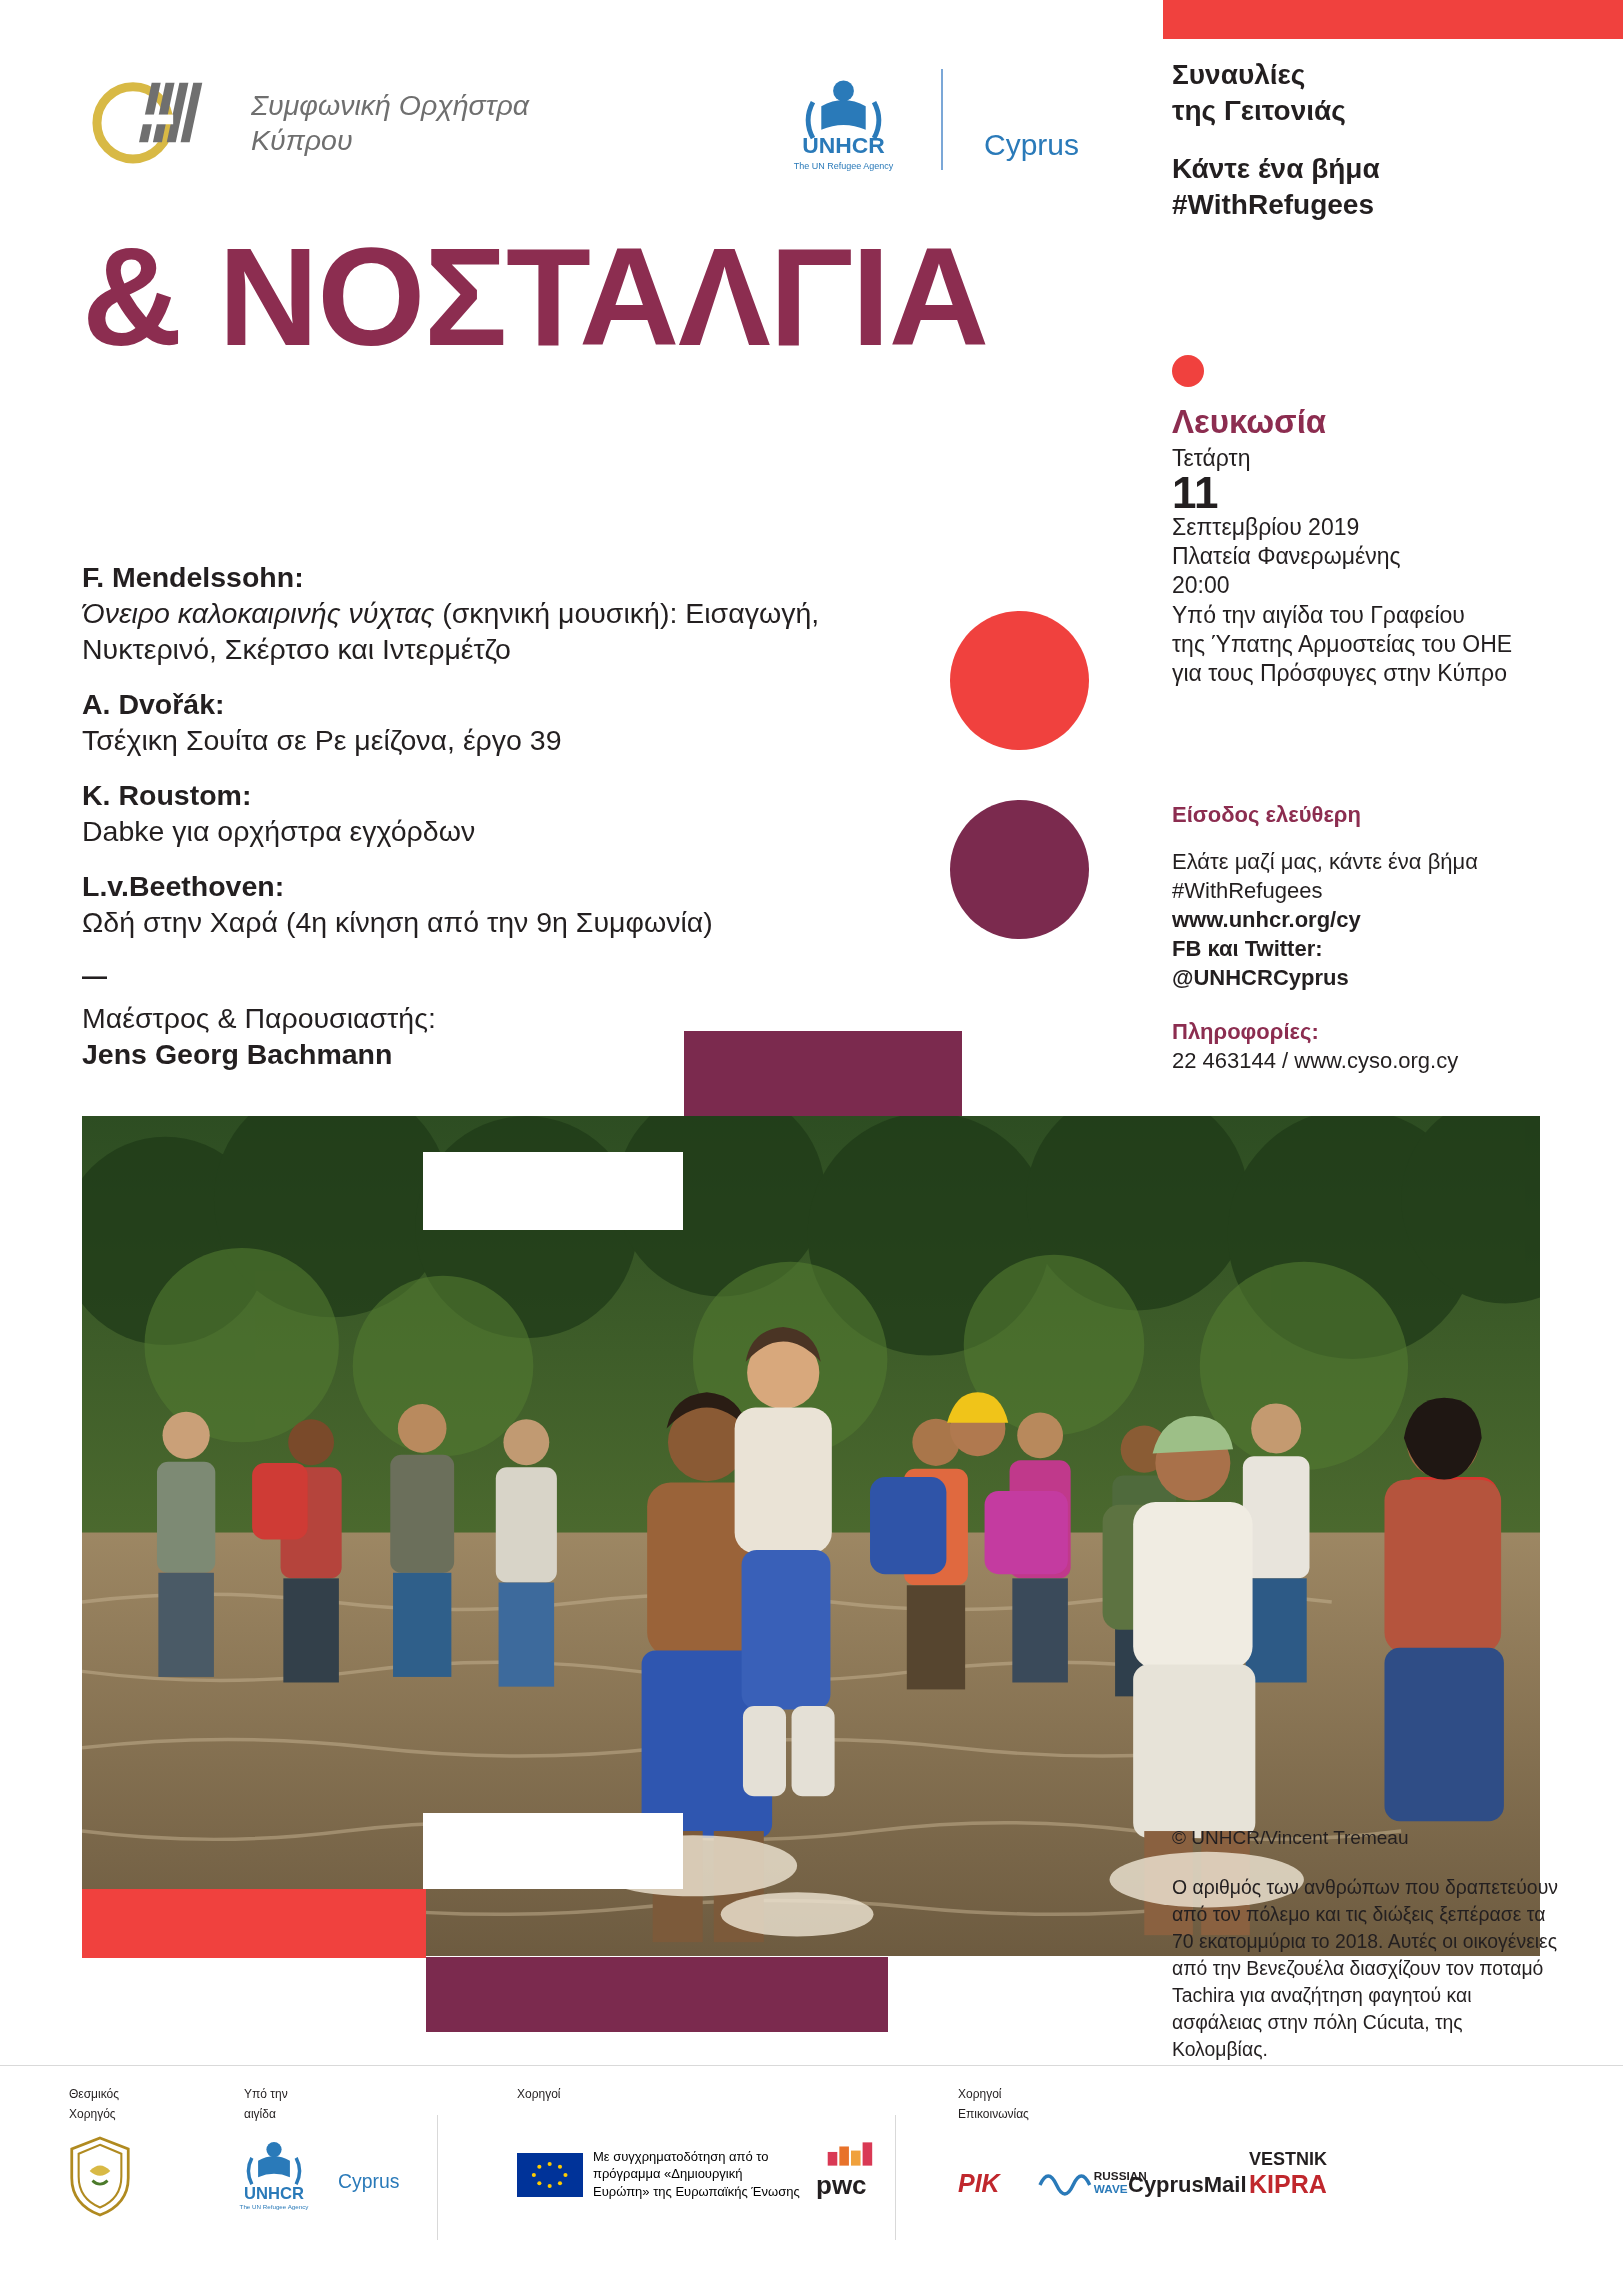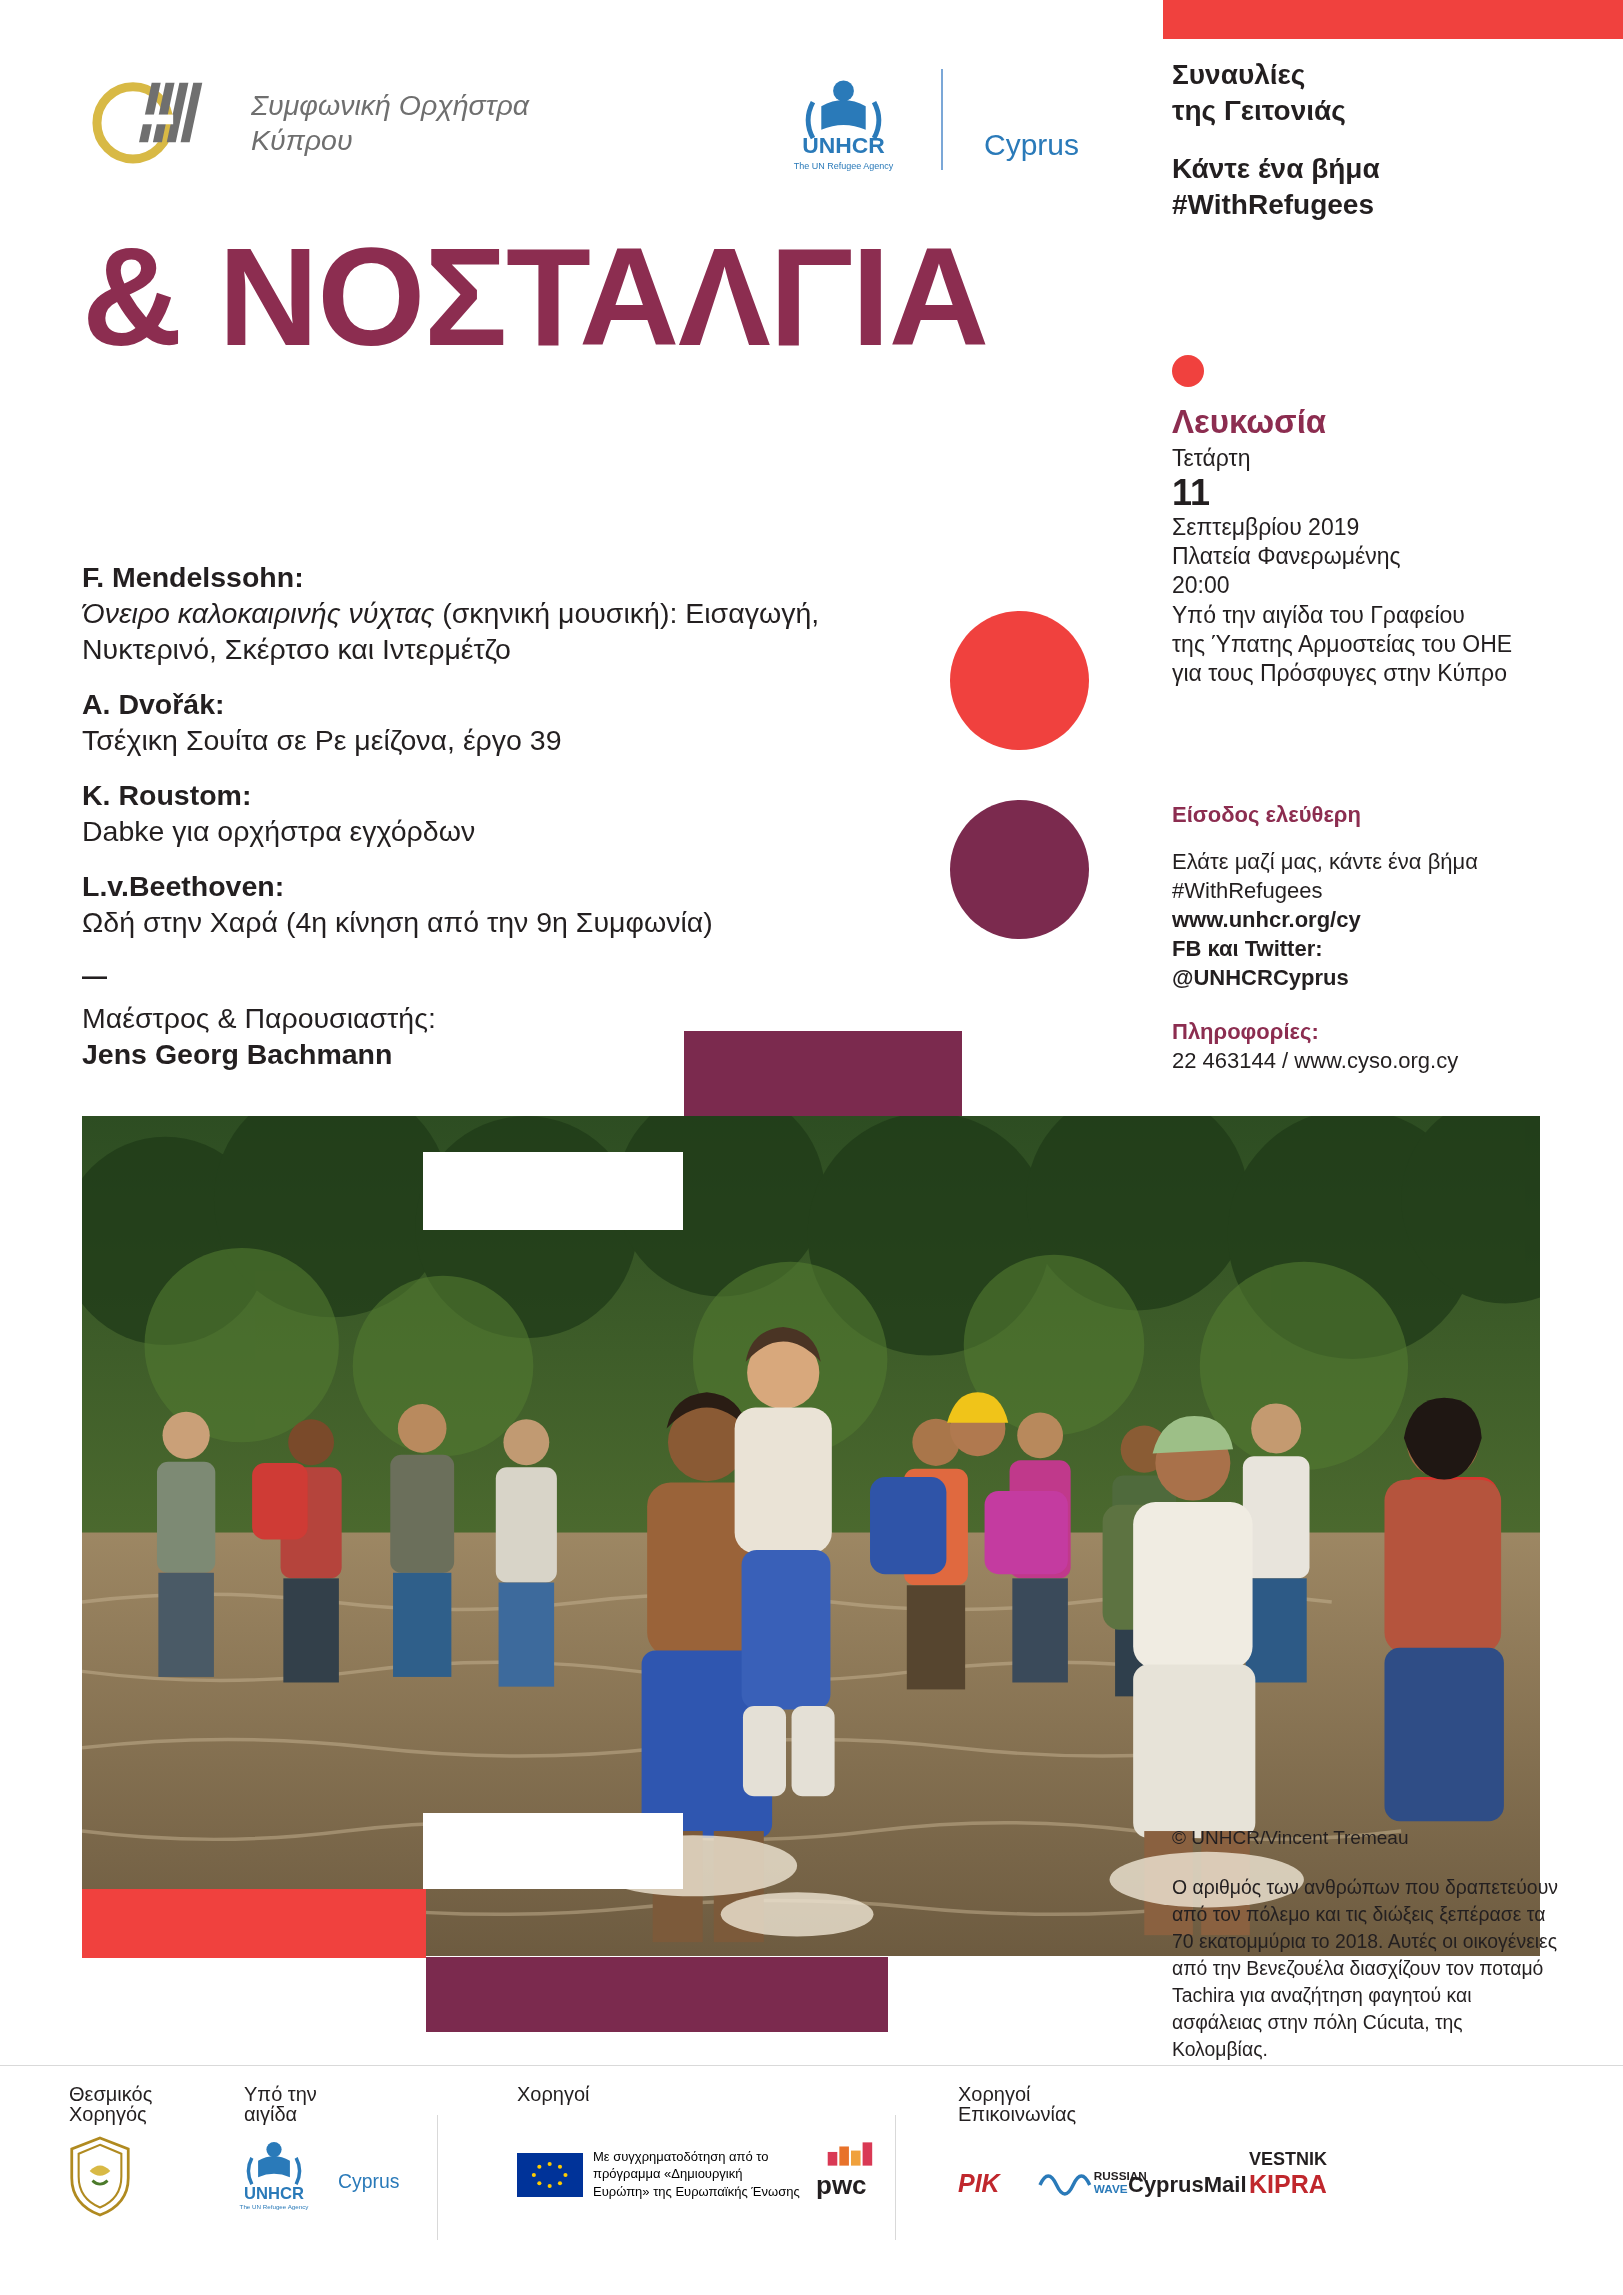--- a/index.html
+++ b/index.html
@@ -53,41 +53,41 @@
   .programme .composer:first-child{margin-top:0;}
   .programme .work{font-weight:normal;}
   .programme .work i{font-style:italic;}
   .dash{font-weight:bold;font-size:25px;margin-top:18px;}
   .conductor{margin-top:5.6px;font-size:28.5px;line-height:36px;}
   .conductor .name{font-weight:bold;}
 
   
   .city{position:absolute;left:1172px;top:403px;font-size:33px;font-weight:bold;color:#8c2d50;}
   .date-wrap{position:absolute;left:1172px;top:444px;width:430px;font-size:23px;line-height:29px;color:#231f20;}
-  .date-wrap .day{font-size:36px;font-weight:bold;line-height:40px;display:block;}
+  .date-wrap .day{font-size:44px;font-weight:bold;line-height:40px;display:block;}
   .venue-block{margin-top:1.4px;}
 
   .entrance{position:absolute;left:1172px;top:802px;width:430px;}
   .entrance .h{font-size:22px;font-weight:bold;color:#8c2d50;}
   .entrance .body{margin-top:19.4px;font-size:22px;line-height:29px;}
   .entrance .b{font-weight:bold;}
 
   .info{position:absolute;left:1172px;top:1017px;width:430px;font-size:22px;line-height:29px;}
   .info .h{font-weight:bold;color:#8c2d50;}
 
   
   .photo{position:absolute;left:82px;top:1116px;width:1458px;height:840px;overflow:hidden;background:#6b5a43;}
   .photo svg{display:block;width:100%;height:100%;}
 
   .credit{position:absolute;left:1172px;top:1827px;width:389px;font-size:19px;color:#231f20;}
   .caption{position:absolute;left:1172px;top:1874px;width:389px;font-size:19.4px;line-height:27px;color:#231f20;}
 
   
   .footer{position:absolute;left:0;top:2065px;width:1624px;height:230px;border-top:1.4px solid #d9d9d9;}
-  .fgroup{position:absolute;top:19.4px;font-size:20px;line-height:19.4px;color:#231f20;}
+  .fgroup{position:absolute;top:19.4px;font-size:12px;line-height:19.4px;color:#231f20;}
   .fgroup .lbl{white-space:pre-line;}
 
   .cy-emblem{position:absolute;left:69px;top:69px;width:62px;height:83px;}
   .unhcr-foot{position:absolute;left:229px;top:67px;width:90px;height:83px;}
   .unhcr-foot-cyprus{position:absolute;left:338px;top:104px;font-size:19.4px;color:#2a7ab9;}
   .foot-divider{position:absolute;left:437px;top:49px;width:1.4px;height:125px;background:#d9d9d9;}
   .foot-divider2{position:absolute;left:895px;top:49px;width:1.4px;height:125px;background:#d9d9d9;}
 
   .eu-logo{position:absolute;left:517px;top:87px;width:66px;height:44px;background:#003399;}
   .eu-text{position:absolute;left:593px;top:82px;width:208px;font-size:13px;line-height:17.4px;color:#000000;}

